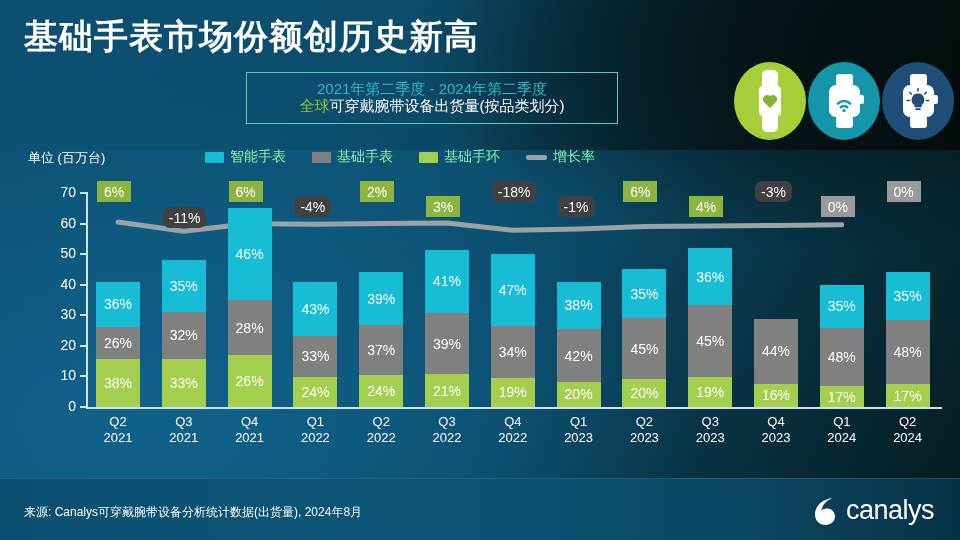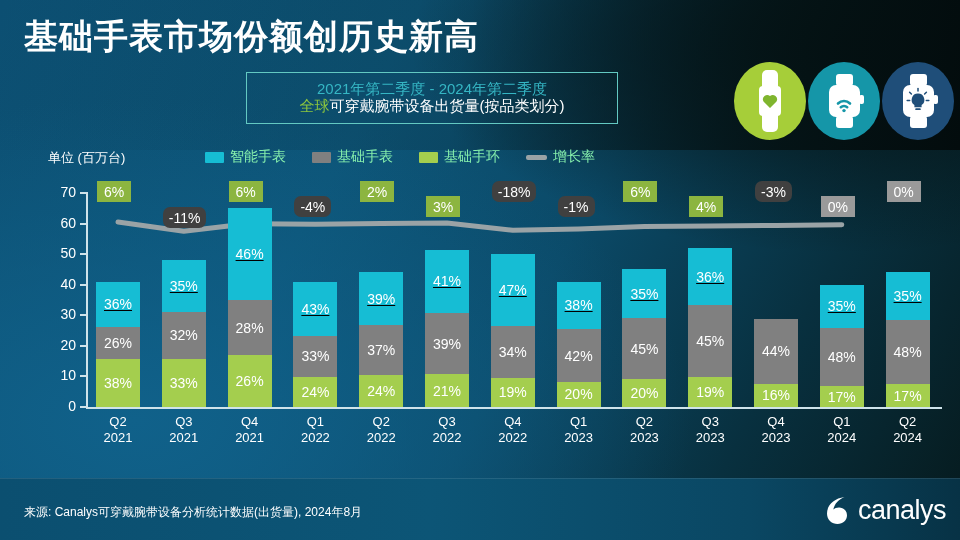--- a/index.html
+++ b/index.html
@@ -45,41 +45,41 @@
   #subLine2 .hl { color:#8cc63e; }
 
   
   #devIcons { position:absolute; left:734px; top:62px; width:222px; height:78px; }
   .devCircle { position:absolute; top:0; width:72px; height:78px; border-radius:50%; }
   #devC1 { left:0;   background:#a6ce39; }
   #devC2 { left:74px; background:#1596a8; }
   #devC3 { left:148px; background:#1f4e79; }
 
   
-  #unitLabel { position:absolute; left:28px; top:149px; font-size:13px; color:#ffffff; white-space:nowrap;margin-left:20px; }
+  #unitLabel { position:absolute; left:28px; top:149px; font-size:13px; color:#ffffff; white-space:nowrap; }
   #legend { position:absolute; left:205px; top:148px; height:18px; display:flex; align-items:center; gap:0; }
   .lg { display:flex; align-items:center; margin-right:26px; }
   .lgSw { width:19px; height:11px; margin-right:6px; border-radius:1px; }
   .lgLine { width:21px; height:5px; margin-right:6px; border-radius:2px; }
   .lgTxt { font-size:14px; color:#86efac; white-space:nowrap; }
 
   
   #plot { position:absolute; left:0; top:180px; width:960px; height:300px; }
   #yaxis { position:absolute; left:86px; top:13px; width:2px; height:214px; background:#cfe3ea; }
   .ytick { position:absolute; left:80px; width:8px; height:2px; background:#cfe3ea; }
   .ylab {
     position:absolute; left:28px; width:48px; text-align:right;
     font-size:14px; color:#ffffff; transform:translateY(-9px);
   }
   #xaxis { position:absolute; left:86px; top:227px; width:856px; height:2px; background:#cfe3ea; }
 
   .bar { position:absolute; width:44px; }
   .seg { position:absolute; left:0; width:44px; display:flex; align-items:center; justify-content:center; }
   .segTxt { font-size:14px; color:#ffffff; }
-  .seg.smart { background:#16bdd4;text-decoration:underline; }
+  .seg.smart { background:#16bdd4; }
   .seg.basic { background:#808080; }
   .seg.band  { background:#a4ce4e; }
 
   .gbadge {
     position:absolute; height:21px; padding:0 6px; min-width:34px;
     display:flex; align-items:center; justify-content:center;
     font-size:14px; color:#ffffff; white-space:nowrap;
   }
   .gbadge.pos { background:#8cb540; }
   .gbadge.neg { background:#404040;border-radius:7px; }
@@ -87,21 +87,21 @@
 
   #growthSvg { position:absolute; left:0; top:0; width:960px; height:300px; pointer-events:none; }
 
   .xlab {
     position:absolute; width:66px; text-align:center;
     font-size:13px; color:#ffffff; line-height:1.22;
   }
 
   
   #source { position:absolute; left:24px; bottom:19px; font-size:12px; color:#ffffff; white-space:nowrap; }
-  #logo { position:absolute; right:14px; bottom:14px; display:flex; align-items:flex-start; gap:7px; }
+  #logo { position:absolute; right:26px; bottom:14px; display:flex; align-items:flex-end; gap:7px; }
   #logoTxt { font-size:27px; color:#ffffff; letter-spacing:-0.5px; }
 </style>
 </head>
 <body>
 
 <div id="bg"></div>
 <div id="bgTopFade"></div>
 <div id="bgBottomBand"></div>
 
 <div id="title">基础手表市场份额创历史新高</div>

